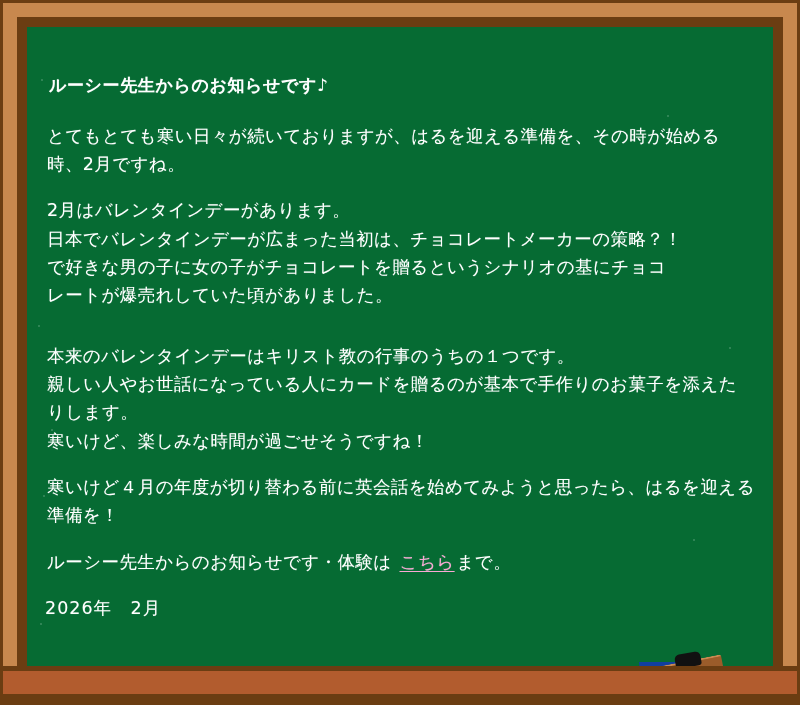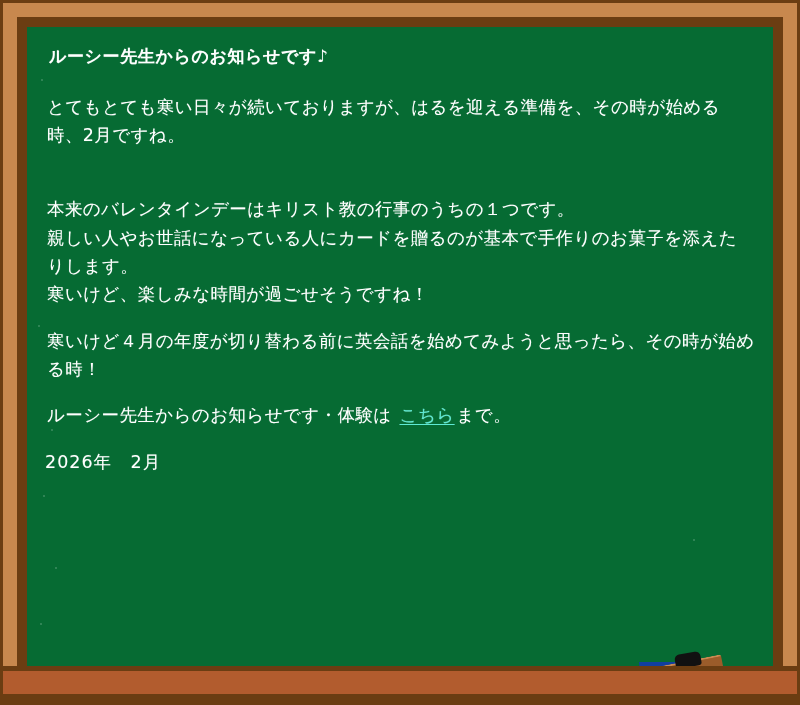--- a/index.html
+++ b/index.html
@@ -70,40 +70,41 @@
 
   
   .notice-body {
     position: relative;
     z-index: 2;
     color: #ffffff;
     font-size: 17.5px;
     line-height: 1.62;
     letter-spacing: .4px;
     text-shadow: 0 0 1px rgba(255,255,255,.35);
+    margin-top: 29px;
   }
   .notice-title {
     font-weight: bold;
     font-size: 17px;
     letter-spacing: .6px;
     margin: 0 0 6px 4px;
     color: #ffffff;
   }
   .para {
     margin: 0 0 4px 2px;
     white-space: pre-line;
   }
   .spacer { height: 16px; }
   .spacer-sm { height: 14px; }
 
   .contact-line {
     margin: 0 0 4px 2px;
   }
   .contact-link {
-    color: #5eead4;
+    color: #f9a8d4;
     text-decoration: underline;
     text-underline-offset: 3px;
     cursor: pointer;
     padding: 0 2px;
   }
 
   .date-line {
     margin: 18px 120px 0 0;
     letter-spacing: 1px;
   }
@@ -219,33 +220,37 @@
         <div class="notice-body">
 
           <div class="notice-title">ルーシー先生からのお知らせです♪</div>
 
           <div class="spacer"></div>
 
           <p class="para">とてもとても寒い日々が続いておりますが、はるを迎える準備を、その時が始める時、2月ですね。</p>
 
           <div class="spacer-sm"></div>
 
+          <p class="para">2月はバレンタインデーがあります。
+日本でバレンタインデーが広まった当初は、チョコレートメーカーの策略？！
+で好きな男の子に女の子がチョコレートを贈るというシナリオの基にチョコ
+レートが爆売れしていた頃がありました。</p>
 
           <div class="spacer-sm"></div>
 
 
           <div class="spacer-sm"></div>
 
           <p class="para">本来のバレンタインデーはキリスト教の行事のうちの１つです。
 親しい人やお世話になっている人にカードを贈るのが基本で手作りのお菓子を添えたりします。
 寒いけど、楽しみな時間が過ごせそうですね！</p>
 
           <div class="spacer-sm"></div>
 
-          <p class="para">寒いけど４月の年度が切り替わる前に英会話を始めてみようと思ったら、その時が始める時！</p>
+          <p class="para">寒いけど４月の年度が切り替わる前に英会話を始めてみようと思ったら、はるを迎える準備を！</p>
 
           <div class="spacer-sm"></div>
 
           <p class="contact-line"><span>ルーシー先生からのお知らせです・体験は </span><a class="contact-link">こちら</a><span>まで。</span></p>
 
           <div class="date-line">2026年　2月</div>
         </div>
 
         <div class="chalk chalk-pink"></div>
         <div class="chalk chalk-white"></div>

